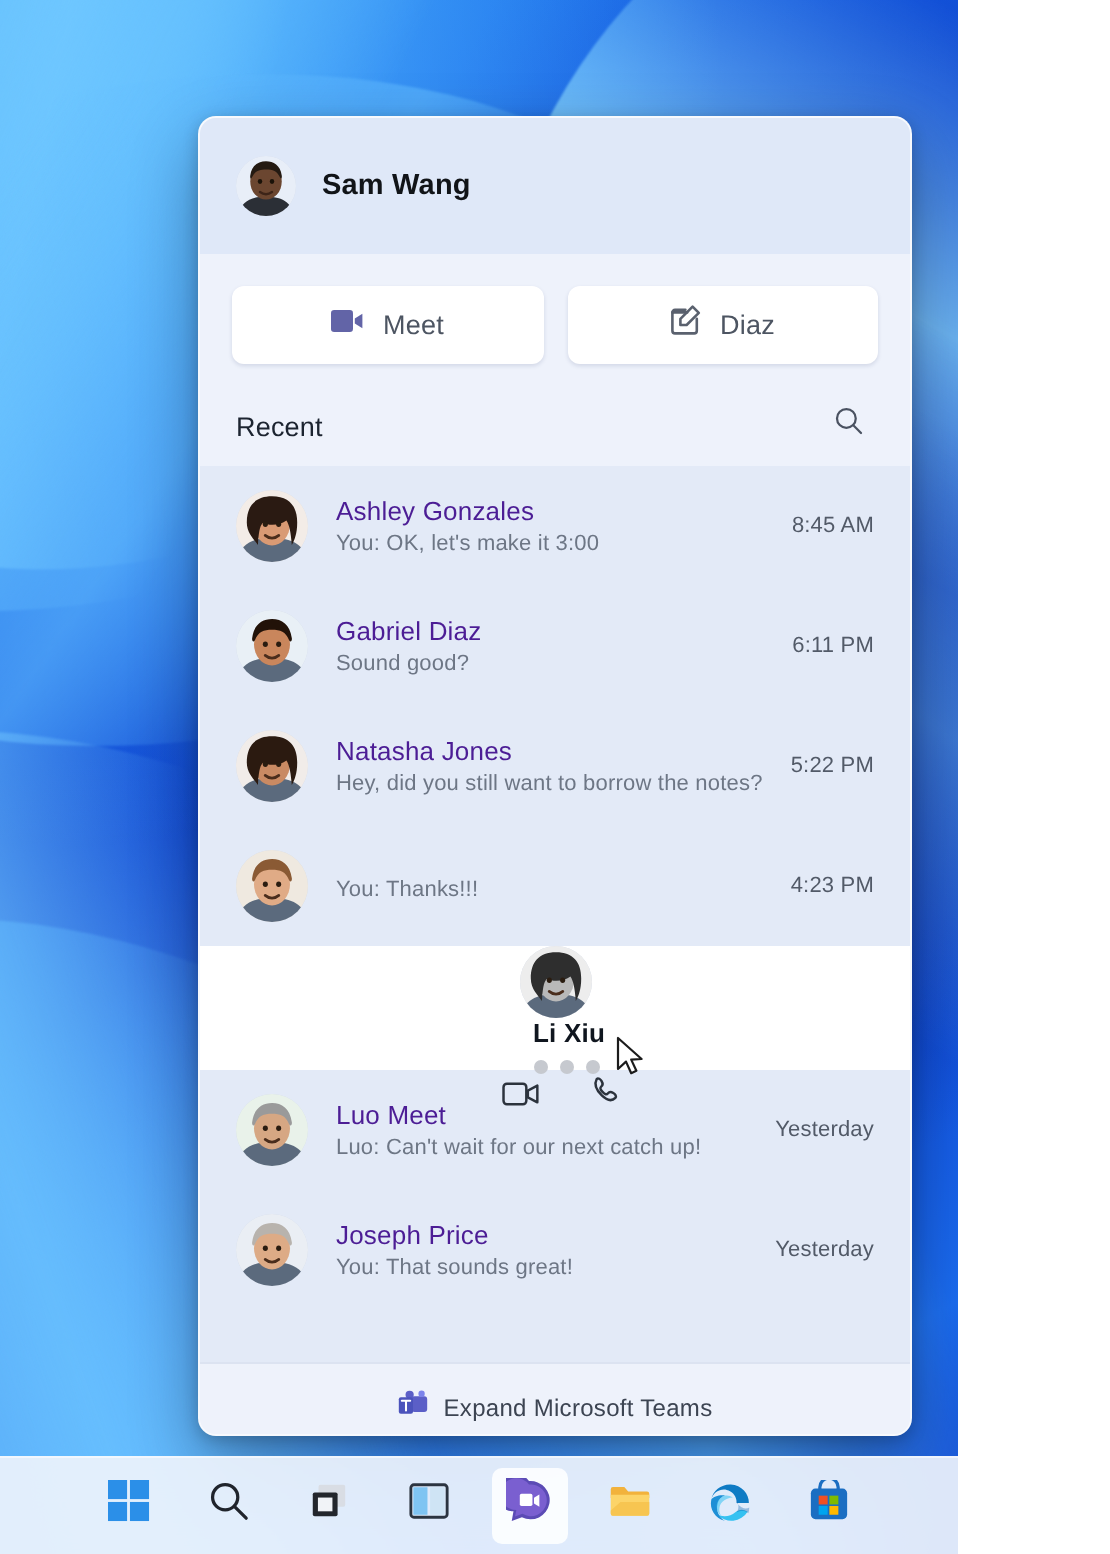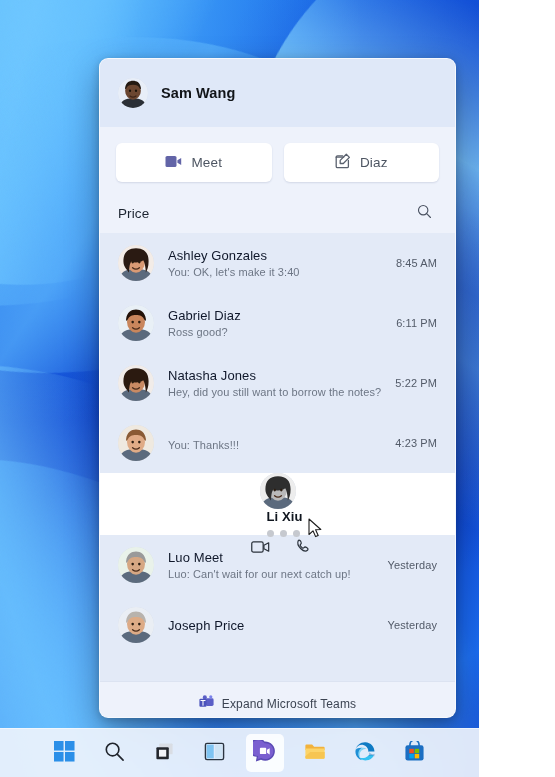--- a/index.html
+++ b/index.html
@@ -193,21 +193,21 @@
     height: 62px;
     flex-direction: column;
   }
   .conv-text {
     flex: 1;
     margin-left: 14px;
     min-width: 0;
   }
   .conv-name {
     font-size: 13px;
-    color: #0f172a;
+    color: #4c1d95;
     letter-spacing: 0.1px;
     white-space: nowrap;
     overflow: hidden;
     text-overflow: ellipsis;
   }
   .conv-row.selected .conv-name {
     font-weight: bold;
     color: #10161f;
   }
   .conv-preview {
@@ -352,21 +352,21 @@
             <path d="M1.2 4.2h7.4M1.2 4.2v9.2a1.3 1.3 0 0 0 1.3 1.3h9.6a1.3 1.3 0 0 0 1.3-1.3V7.4" stroke="#5a616e" stroke-width="1.3" fill="none" stroke-linecap="round" stroke-linejoin="round"></path>
             <path d="M1.2 4.2a1.3 1.3 0 0 1 1.3-1.3h5.2" stroke="#5a616e" stroke-width="1.3" fill="none" stroke-linecap="round"></path>
             <path d="M11.3 1.3l3.1 3.1-6.1 6.1H5.2V7.4z" fill="none" stroke="#5a616e" stroke-width="1.3" stroke-linejoin="round"></path>
           </svg>
         </span>
         <span class="action-label">Diaz</span>
       </div>
     </div>
 
     <div class="recent-bar">
-      <div class="recent-title">Price</div>
+      <div class="recent-title">Recent</div>
       <div class="search-btn">
         <span>
           <svg width="15" height="15" viewBox="0 0 16 16">
             <circle cx="6.6" cy="6.6" r="5" fill="none" stroke="#4a5261" stroke-width="1.2"></circle>
             <line x1="10.3" y1="10.3" x2="14.4" y2="14.4" stroke="#4a5261" stroke-width="1.2" stroke-linecap="round"></line>
           </svg>
         </span>
       </div>
     </div>
 
@@ -378,39 +378,39 @@
     <path d="M1 40c0-9.5 8.5-13.5 19-13.5S39 30.5 39 40z" fill="#5b6a7d"></path>
     <ellipse cx="20" cy="19" rx="10" ry="11.8" fill="#d99a74"></ellipse>
     <path d="M6 18c0-9 4.5-14.5 14-14.5S34 9 34 18c0 6-1.5 10-3 12.5-.6-7-1.3-11-3-13.5-3 2.5-9.5 3.2-13 1.2C13 20 12.6 24.5 12.2 30.5 10.2 27.5 6 24 6 18z" fill="#2a1a12"></path>
     <ellipse cx="16.3" cy="19" rx="1.4" ry="1.5" fill="#2a1c10"></ellipse>
     <ellipse cx="23.7" cy="19" rx="1.4" ry="1.5" fill="#2a1c10"></ellipse>
     <path d="M16.2 25.2c2.4 2 5.2 2 7.6 0" stroke="#4a2d1c" stroke-width="1.5" fill="none" stroke-linecap="round"></path>
   </svg>
           </div>
           <div class="conv-text">
             <div class="conv-name">Ashley Gonzales</div>
-            <div class="conv-preview">You:  OK, let's make it 3:40</div>
+            <div class="conv-preview">You:  OK, let's make it 3:00</div>
           </div>
           <div class="conv-time">8:45 AM</div>
         </div>
         <div class="conv-row">
           <div class="avatar av-row">
             <svg class="av-face" viewBox="0 0 40 40">
     <rect width="40" height="40" fill="#e9f0f6"></rect>
     <path d="M1 40c0-9.5 8.5-13.5 19-13.5S39 30.5 39 40z" fill="#5b6a7d"></path>
     <ellipse cx="20" cy="19" rx="10" ry="11.8" fill="#c9865c"></ellipse>
     <path d="M9 15.5C10 8 14.5 5 20 5s9.9 3 11 10.5c.3 2-.8 2.7-1.5 1.3C27.6 12 24.6 11 20 11s-7.6 1-9.5 5.8c-.7 1.4-1.8.7-1.5-1.3z" fill="#221208"></path>
     <ellipse cx="16.3" cy="19" rx="1.4" ry="1.5" fill="#2a1c10"></ellipse>
     <ellipse cx="23.7" cy="19" rx="1.4" ry="1.5" fill="#2a1c10"></ellipse>
     <path d="M16.2 25.2c2.4 2 5.2 2 7.6 0" stroke="#4a2d1c" stroke-width="1.5" fill="none" stroke-linecap="round"></path>
   </svg>
           </div>
           <div class="conv-text">
             <div class="conv-name">Gabriel Diaz</div>
-            <div class="conv-preview">Ross good?</div>
+            <div class="conv-preview">Sound good?</div>
           </div>
           <div class="conv-time">6:11 PM</div>
         </div>
         <div class="conv-row">
           <div class="avatar av-row">
             <svg class="av-face" viewBox="0 0 40 40">
     <rect width="40" height="40" fill="#f1ece9"></rect>
     <path d="M1 40c0-9.5 8.5-13.5 19-13.5S39 30.5 39 40z" fill="#5b6a7d"></path>
     <ellipse cx="20" cy="19" rx="10" ry="11.8" fill="#c98a63"></ellipse>
     <path d="M6 18c0-9 4.5-14.5 14-14.5S34 9 34 18c0 6-1.5 10-3 12.5-.6-7-1.3-11-3-13.5-3 2.5-9.5 3.2-13 1.2C13 20 12.6 24.5 12.2 30.5 10.2 27.5 6 24 6 18z" fill="#2b1a10"></path>
@@ -501,20 +501,21 @@
     <path d="M1 40c0-9.5 8.5-13.5 19-13.5S39 30.5 39 40z" fill="#5b6a7d"></path>
     <ellipse cx="20" cy="19" rx="10" ry="11.8" fill="#ddab86"></ellipse>
     <path d="M9 15.5C10 8 14.5 5 20 5s9.9 3 11 10.5c.3 2-.8 2.7-1.5 1.3C27.6 12 24.6 11 20 11s-7.6 1-9.5 5.8c-.7 1.4-1.8.7-1.5-1.3z" fill="#b8b3ad"></path>
     <ellipse cx="16.3" cy="19" rx="1.4" ry="1.5" fill="#2a1c10"></ellipse>
     <ellipse cx="23.7" cy="19" rx="1.4" ry="1.5" fill="#2a1c10"></ellipse>
     <path d="M16.2 25.2c2.4 2 5.2 2 7.6 0" stroke="#4a2d1c" stroke-width="1.5" fill="none" stroke-linecap="round"></path>
   </svg>
           </div>
           <div class="conv-text">
             <div class="conv-name">Joseph Price</div>
+            <div class="conv-preview">You: That sounds great!</div>
           </div>
           <div class="conv-time">Yesterday</div>
         </div>
       </div>
 
     <div class="flyout-footer">
       <span>
         <svg width="15" height="14" viewBox="0 0 16 15">
           <rect x="7.2" y="3.4" width="8.4" height="8.4" rx="1.6" fill="#5b5fc7"></rect>
           <circle cx="12.6" cy="2.0" r="1.7" fill="#7b83eb"></circle>

